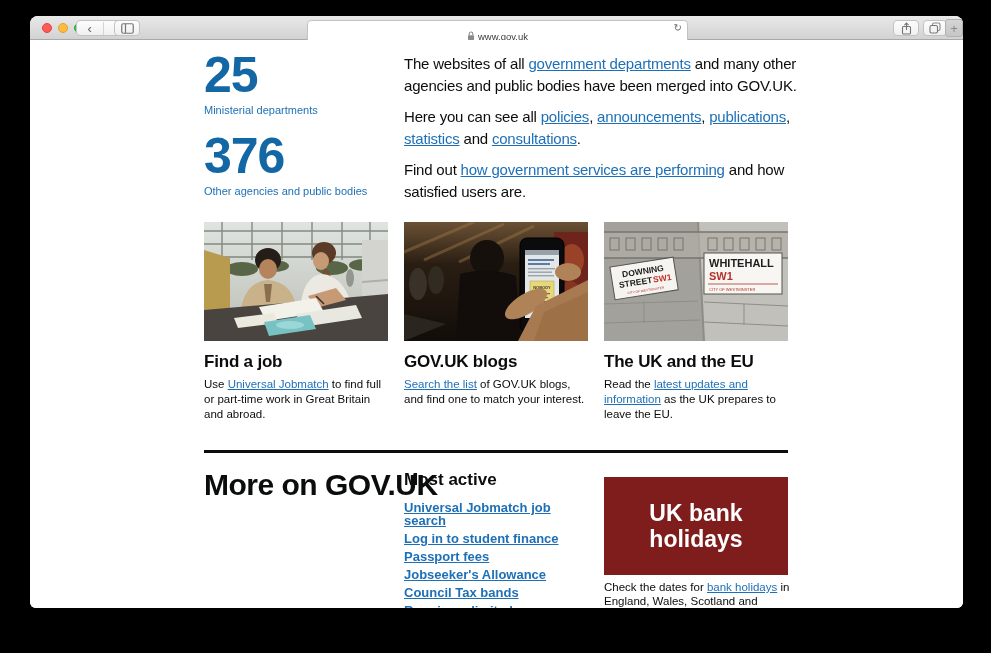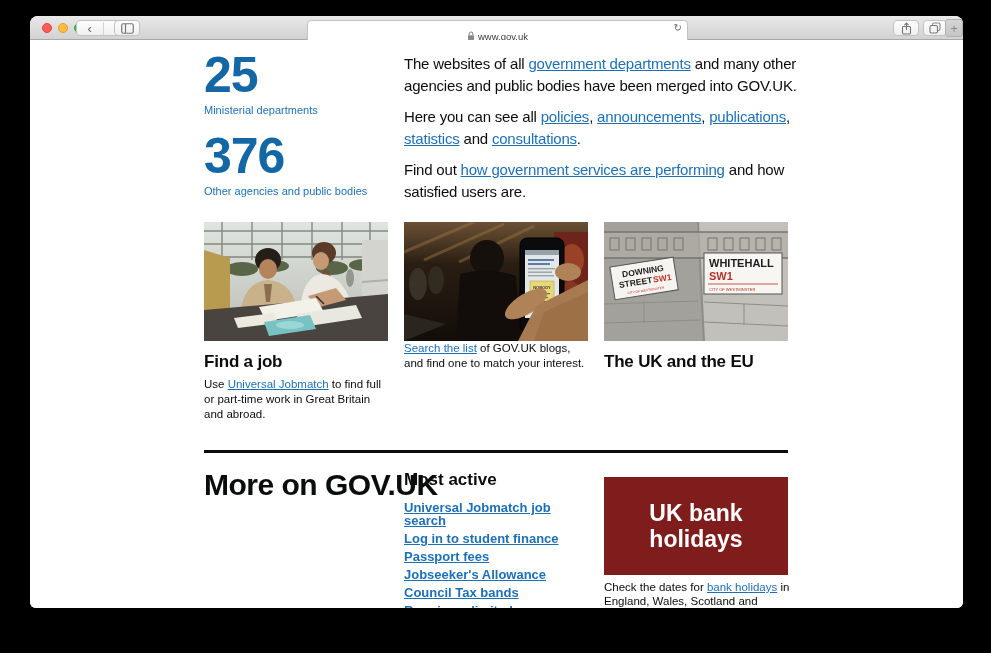--- a/index.html
+++ b/index.html
@@ -209,20 +209,21 @@
         <rect x="130" y="71" width="16" height="1.2" fill="#6b6b52"></rect>
         <rect x="132" y="75" width="12" height="1.2" fill="#6b6b52"></rect>
         <rect x="130" y="79" width="16" height="1.2" fill="#6b6b52"></rect>
         <ellipse cx="164" cy="50" rx="13" ry="9" fill="#b08258"></ellipse>
         <g transform="rotate(-32 122 82)">
             <ellipse cx="122" cy="82" rx="24" ry="10" fill="#b08258"></ellipse>
           </g>
         <path d="M132 84 L184 58 L184 119 L114 119 Z" fill="#a87a52"></path>
         <path d="M140 90 L184 70 L184 119 L130 119 Z" fill="#96693f" opacity=".6"></path>
       </svg>
+      <div class="card-title">GOV.UK blogs</div>
       <div class="card-desc"><span></span><a>Search the list</a><span> of GOV.UK blogs, and find one to match your interest.</span></div>
     </div>
 
     <div class="abs card" style="left:574px;top:182px;">
       <svg class="photo" viewBox="0 0 184 119">
         <rect width="184" height="119" fill="#a3a19b"></rect>
         <polygon points="94,0 184,0 184,119 100,119" fill="#c2c0ba"></polygon>
         <line x1="94" y1="0" x2="100" y2="119" stroke="#8e8c86" stroke-width="2"></line>
         <rect x="0" y="10" width="184" height="26" fill="#b0aea8" opacity=".7"></rect>
         <line x1="0" y1="10" x2="184" y2="10" stroke="#77756f" stroke-width="1.5"></line>
@@ -254,20 +255,21 @@
           <text x="58" y="62" font-size="8.5" font-weight="bold" fill="#c03028" text-anchor="middle">SW1</text>
           <text x="40" y="69.5" font-size="3.2" fill="#c03028" text-anchor="middle">CITY OF WESTMINSTER</text>
         </g>
         <rect x="100" y="31" width="78" height="41" fill="#f7f6f2" stroke="#55544f" stroke-width="1"></rect>
         <text x="105" y="45" font-size="11" font-weight="bold" fill="#1f1e1c">WHITEHALL</text>
         <text x="105" y="58" font-size="11" font-weight="bold" fill="#b5342a">SW1</text>
         <line x1="104" y1="62" x2="174" y2="62" stroke="#b5342a" stroke-width=".8"></line>
         <text x="105" y="68.5" font-size="4" fill="#b5342a">CITY OF WESTMINSTER</text>
       </svg>
       <div class="card-title">The UK and the EU</div>
+      <div class="card-desc"><span>Read the </span><a>latest updates and information</a><span> as the UK prepares to leave the EU.</span></div>
     </div>
 
     <div class="abs divider" style="left:174px;top:410px;"></div>
 
     <h2 class="abs more-heading" style="left:174px;top:428px;margin:0;">More on GOV.UK</h2>
 
     <div class="abs" style="left:374px;top:430px;width:190px;">
       <div class="most-active-heading">Most active</div>
       <div class="active-links">
         <a>Universal Jobmatch job search</a>

